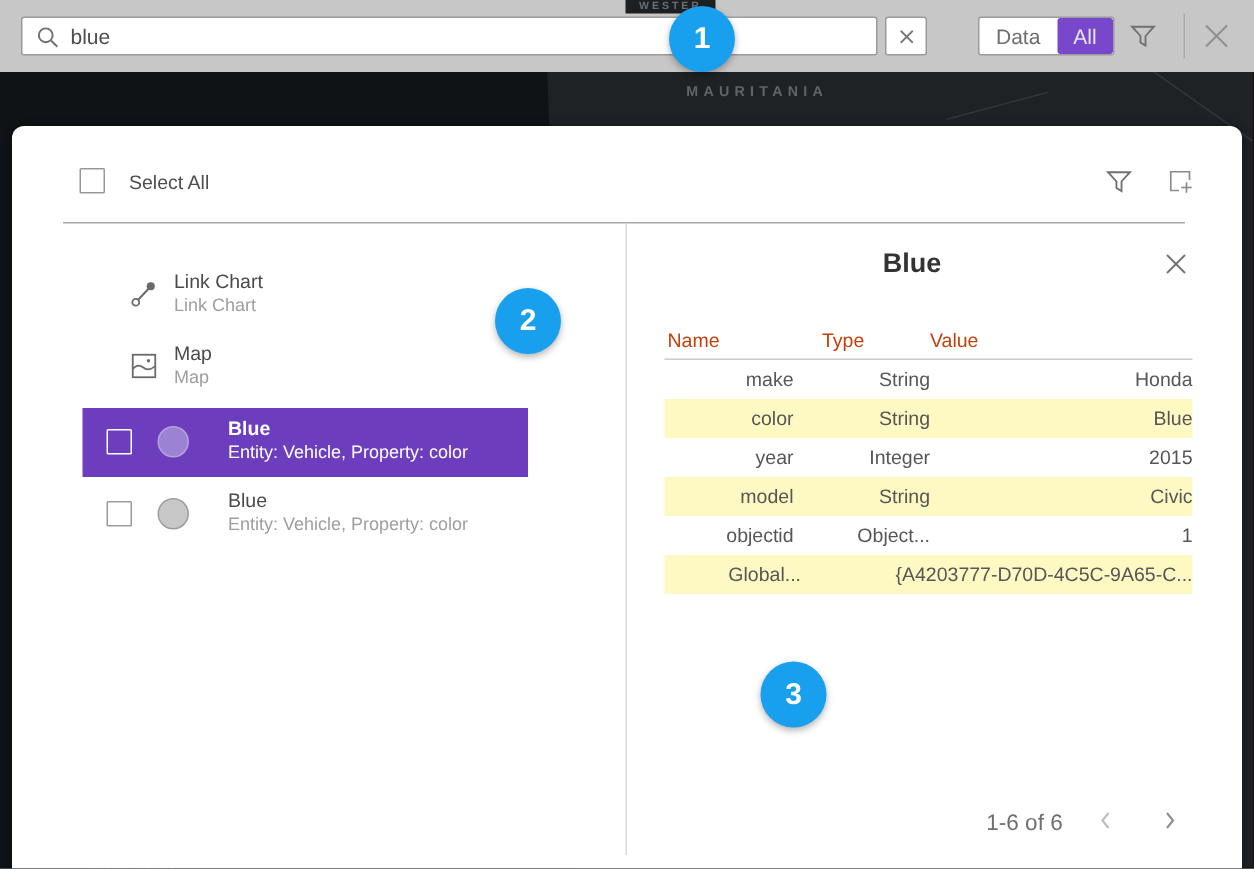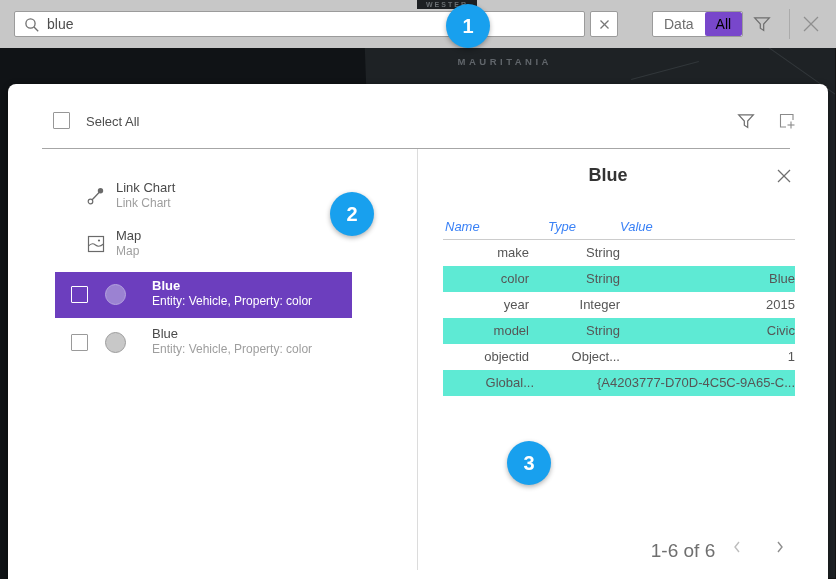--- a/index.html
+++ b/index.html
@@ -30,21 +30,21 @@
   .search-box svg { position:absolute; left:9px; top:5px; }
   .search-box input { position:absolute; left:32px; top:0; width:530px; height:24px;
                       border:none; outline:none; font-size:14px; color:#4D4D4D;
                       font-family:"Liberation Sans", sans-serif; background:transparent; }
   .clear-btn { position:absolute; left:590px; top:11px; width:28px; height:26px;
                background:#fff; border:1px solid #9B9B9B; border-radius:2px;
                display:flex; align-items:center; justify-content:center; cursor:pointer; }
   .toggle { position:absolute; left:652px; top:11px; height:26px; display:flex;
             background:#fff; border:1px solid #9B9B9B; border-radius:2px; overflow:hidden; }
   .toggle .opt { font-size:14px; line-height:24px; padding:0 11px; color:#6E6E6E; cursor:pointer; }
-  .toggle .opt.sel { color:#000000; border-radius:2px; }
+  .toggle .opt.sel { color:#e5e5e5; border-radius:2px; }
   .tb-funnel { position:absolute; left:753px; top:15px; width:18px; height:18px; cursor:pointer; }
   .tb-divider { position:absolute; left:789px; top:9px; width:1px; height:30px; background:#ABABAB; }
   .tb-close { position:absolute; left:800px; top:13px; width:22px; height:22px; cursor:pointer; }
 
   
   .panel { position:absolute; left:8px; top:84px; width:820px; height:568px;
            background:#fff; border-radius:8px; box-shadow:0 1px 6px rgba(0,0,0,0.45); }
   .checkbox { position:absolute; width:17px; height:17px; border:1px solid #979797;
               border-radius:1px; background:transparent; cursor:pointer; }
   .sa-label { position:absolute; left:78px; top:30px; font-size:13px; color:#4D4D4D; }
@@ -65,29 +65,29 @@
   .row-sel .li-title { left:97px; top:6px; color:#fff; font-weight:bold; }
   .row-sel .li-sub { left:97px; top:22px; color:#fff; }
   .row-plain .li-title { left:97px; top:6px; }
   .row-plain .li-sub { left:97px; top:22px; }
 
   
   .detail-title { position:absolute; left:400px; top:81px; width:400px; text-align:center;
                   font-size:18px; font-weight:600; color:#333; }
   .detail-close { position:absolute; left:768px; top:84px; width:16px; height:16px; cursor:pointer; }
   .dtable { position:absolute; left:435px; top:130px; width:352px; font-size:13px; color:#565656; }
-  .dtable .hrow { display:flex; height:26px; line-height:26px; color:#3b82f6;
-                  border-bottom:1px solid #CCC;font-style:italic; }
+  .dtable .hrow { display:flex; height:26px; line-height:26px; color:#c2410c;
+                  border-bottom:1px solid #CCC; }
   .dtable .drow { display:flex; height:26px; line-height:26px;text-align:right; }
-  .dtable .drow.alt { background:#5eead4; }
+  .dtable .drow.alt { background:#fef9c3; }
   .c-name { width:86px; padding-left:2px; }
   .c-type { width:72px;margin-left:19px; }
   .c-val  { flex:1; white-space:nowrap; overflow:hidden; }
   .pag-label { position:absolute; left:630px; top:456px; width:90px; text-align:center;
-               font-size:19px; color:#6F6F6F; }
+               font-size:15px; color:#6F6F6F; }
   .pag-prev { position:absolute; left:723px; top:455px; width:12px; height:16px; cursor:pointer; }
   .pag-next { position:absolute; left:766px; top:455px; width:12px; height:16px; cursor:pointer; }
 
   
   .callout { position:absolute; width:44px; height:44px; border-radius:50%;
              color:#fff; font-size:20px; font-weight:bold; display:flex;
              align-items:center; justify-content:center;
              box-shadow:0 2px 5px rgba(0,0,0,0.3); }
   .co1 { left:446px; top:4px; }
   .co2 { left:330px; top:192px; }
@@ -204,20 +204,21 @@
 
     <div class="dtable">
       <div class="hrow">
         <div class="c-name">Name</div>
         <div class="c-type">Type</div>
         <div class="c-val">Value</div>
       </div>
       <div class="drow">
         <div class="c-name">make</div>
         <div class="c-type">String</div>
+        <div class="c-val">Honda</div>
       </div>
       <div class="drow alt">
         <div class="c-name">color</div>
         <div class="c-type">String</div>
         <div class="c-val">Blue</div>
       </div>
       <div class="drow">
         <div class="c-name">year</div>
         <div class="c-type">Integer</div>
         <div class="c-val">2015</div>

